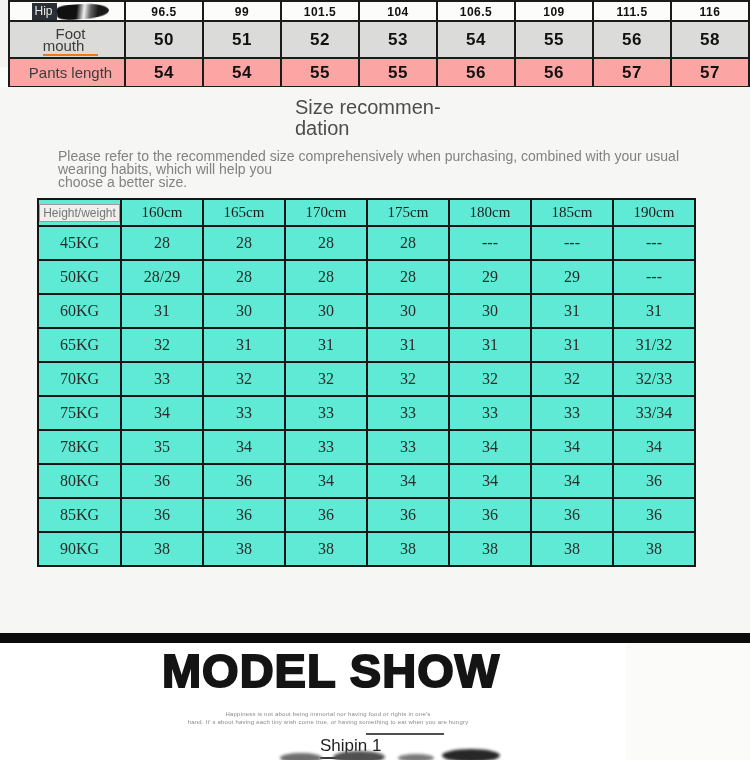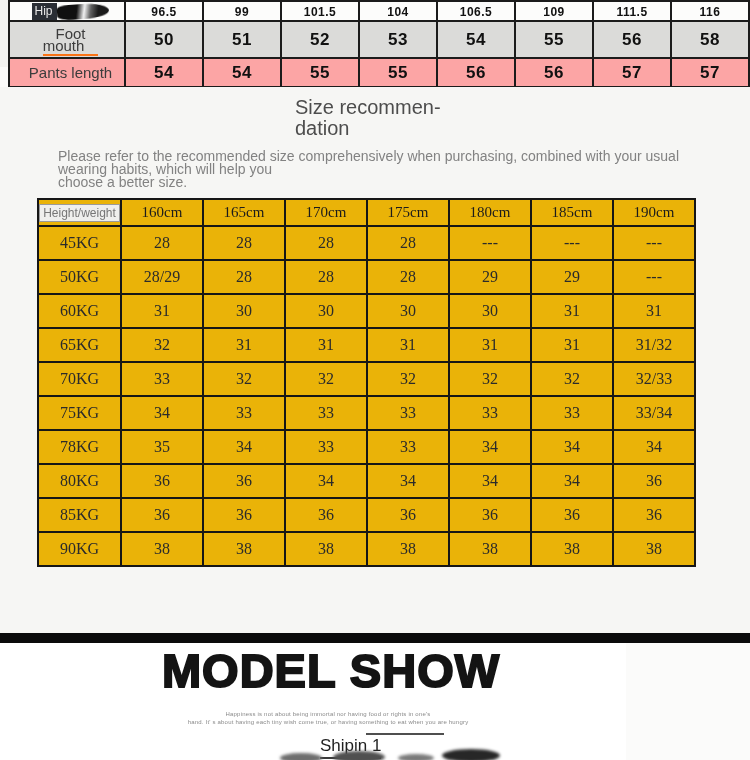--- a/index.html
+++ b/index.html
@@ -36,21 +36,21 @@
     border-radius: 30% 70% 60% 40%;
     transform: rotate(-4deg);
     filter: blur(0.7px);
   }
 
   
   .mid-section { position: absolute; top: 87px; left: 0; width: 750px; height: 546px; background: #f6f6f4; }
   .size-title { position: absolute; left: 295px; top: 10px; font-size: 20px; line-height: 21px; color: #4d4d4d; }
   .size-note { position: absolute; left: 42px; top: 63px; width: 668px; font-size: 14px; line-height: 13px; color: #828282; margin-left: 16px; }
 
-  table.size { position: absolute; left: 37px; top: 111px; border-collapse: collapse; table-layout: fixed; width: 657px; background: #eab308; }
+  table.size { position: absolute; left: 37px; top: 111px; border-collapse: collapse; table-layout: fixed; width: 657px; background: #5eead4; }
   table.size th, table.size td { border: 2px solid #161616; text-align: center; vertical-align: middle; font-weight: normal; }
   table.size th { height: 27px; font-family: "Liberation Serif", serif; font-size: 15px; color: #1c1c1c; }
   table.size td { height: 34px; font-family: "Liberation Serif", serif; font-size: 16px; color: #2b2b2b; }
   td.size-weight { font-size: 15px; color: #222; }
   .hw-box {
     display: inline-block; font-family: "Liberation Sans", sans-serif;
     font-size: 12px; color: #767676; background: #efefed;
     border: 1px solid #9a9a9a; padding: 1px 3px; line-height: 14px;
   }
 

